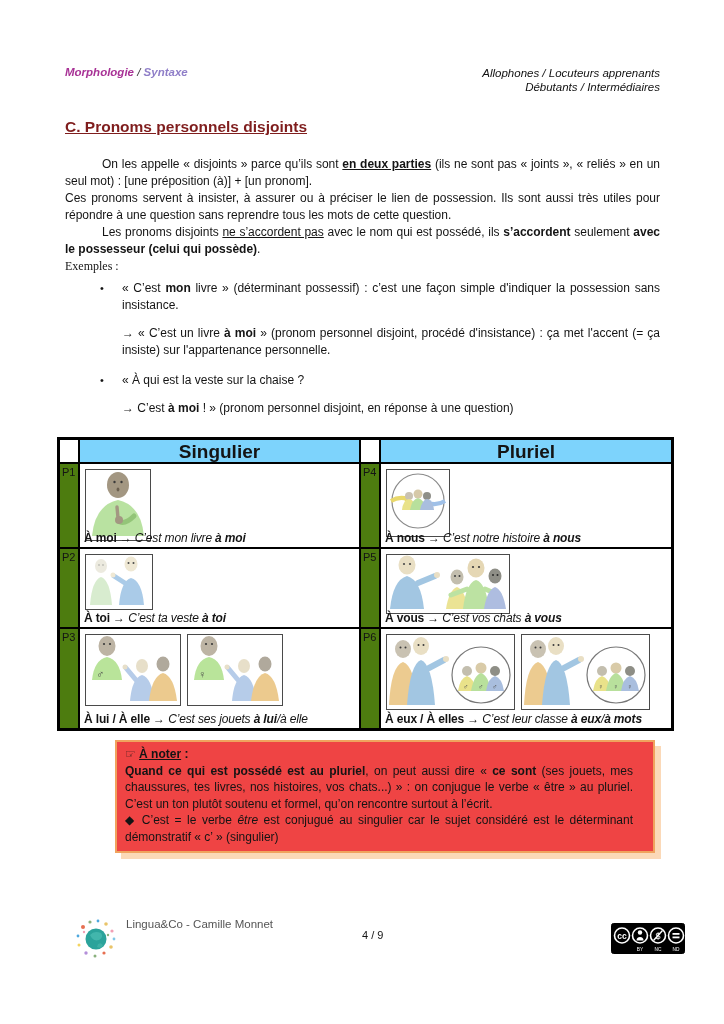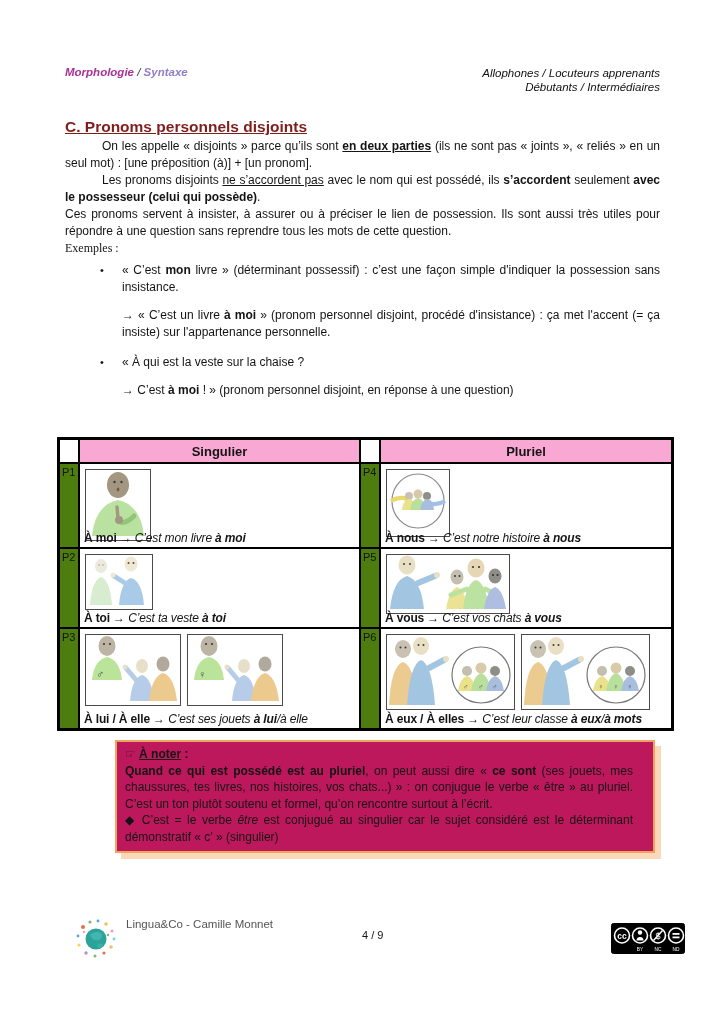--- a/index.html
+++ b/index.html
@@ -9,47 +9,47 @@
   .content{position:absolute;left:65px;top:66px;width:595px;}
   .doc-header{display:flex;justify-content:space-between;align-items:flex-start;font-size:11.5px;}
   .hdr-left{font-style:italic;font-weight:bold;}
   .hdr-left .morpho{color:#A83296;}
   .hdr-left .sep{color:#333;font-weight:normal;}
   .hdr-left .syntaxe{color:#8F7EC8;}
   .hdr-right{text-align:right;font-style:italic;line-height:14px;color:#111;}
   
   .title{margin-top:24px;font-size:15.5px;font-weight:bold;color:#7f1d1d;text-decoration:underline;}
   .para{font-size:12px;line-height:17px;text-align:justify;margin:0;}
-  .para.first{margin-top:2px;}
+  .para.first{margin-top:20px;}
   .indent{text-indent:37px;}
   .bu{font-weight:bold;text-decoration:underline;}
   .bo{font-weight:bold;}
   .un{text-decoration:underline;}
   .examples{margin-top:0;font-family:Liberation Serif, serif;}
   .bullet{position:relative;margin-left:57px;width:538px;margin-top:5px;}
   .bullet .dot{position:absolute;left:-22px;top:0;font-size:11px;}
   .subline{margin-left:57px;width:538px;margin-top:11px;}
   .b2{margin-top:13px;}
   
   .ptable{position:absolute;left:57px;top:437px;border:2px solid #000;display:grid;
           grid-template-columns:20px 281px 20px 292px;grid-template-rows:24px 85px 80px 101px;
           background:#fff;}
   .tcell{border:0.8px solid #000;box-sizing:border-box;position:relative;}
-  .thead{background:#f9a8d4;font-weight:bold;font-size:13px;text-align:center;line-height:23px;}
+  .thead{background:#7dd3fc;font-weight:bold;font-size:19px;text-align:center;line-height:23px;}
   .thead-blank{background:#fff;}
   .pcell{background:#4d7c0f;font-size:11px;padding:2px 0 0 2px;}
   .ccell{background:#fff;padding:3px 0 0 3px;}
   .imgframe{border:1.4px solid #4a4a4a;background:#fff;display:inline-block;vertical-align:top;margin:2px 0 0 2px;}
   .caption{position:absolute;bottom:2px;left:4px;font-size:12px;white-space:nowrap;letter-spacing:-0.15px;}
   .cap-label{font-weight:bold;}
   .cap-i{font-style:italic;}
   .cap-bi{font-style:italic;font-weight:bold;}
   
   .note{position:absolute;left:115px;top:740px;width:540px;box-sizing:border-box;
-        border:2px solid #F0A35E;box-shadow:6px 6px 0 #FBD9B8;background:#be185d;
+        border:2px solid #F0A35E;box-shadow:6px 6px 0 #FBD9B8;background:#ef4444;
         padding:4px 20px 6px 8px;font-size:12px;line-height:16.5px;text-align:justify;}
   .note-head{text-align:left;}
   .note-head .nh{font-weight:bold;text-decoration:underline;}
   .it{font-style:italic;}
   
   .footer-brand{position:absolute;left:74px;top:918px;display:flex;align-items:flex-start;}
   .brand-text{font-size:11.5px;color:#555;margin-left:4px;margin-bottom:4px;}
   .pagenum{position:absolute;left:362px;top:929px;font-size:11px;}
   .ccbadge{position:absolute;left:611px;top:923px;}
 </style>
@@ -67,23 +67,23 @@
       <div class="hdr-right">
         <div>Allophones / Locuteurs apprenants</div>
         <div>Débutants / Intermédiaires</div>
       </div>
     </div>
 
     <div class="title">C. Pronoms personnels disjoints</div>
 
     <p class="para first indent"><span>On les appelle « disjoints » parce qu’ils sont </span><span class="bu">en deux parties</span><span> (ils ne sont pas « joints », « reliés » en un seul mot) : [une préposition (à)] + [un pronom].</span></p>
 
+    <p class="para">Ces pronoms servent à insister, à assurer ou à préciser le lien de possession. Ils sont aussi très utiles pour répondre à une question sans reprendre tous les mots de cette question.</p>
+
     <p class="para indent"><span>Les pronoms disjoints </span><span class="un">ne s’accordent pas</span><span> avec le nom qui est possédé, ils </span><span class="bo">s’accordent</span><span> seulement </span><span class="bo">avec le possesseur (celui qui possède)</span><span>.</span></p>
-
-    <p class="para">Ces pronoms servent à insister, à assurer ou à préciser le lien de possession. Ils sont aussi très utiles pour répondre à une question sans reprendre tous les mots de cette question.</p>
 
     <p class="para examples">Exemples :</p>
 
     <div class="para bullet">
       <span class="dot">•</span><span>« C’est </span><span class="bo">mon</span><span> livre » (déterminant possessif) : c’est une façon simple d'indiquer la possession sans insistance.</span>
     </div>
 
     <div class="para subline"><span>→ « C’est un livre </span><span class="bo">à moi</span><span> » (pronom personnel disjoint, procédé d'insistance) : ça met l'accent (= ça insiste) sur l'appartenance personnelle.</span></div>
 
     <div class="para bullet b2">

